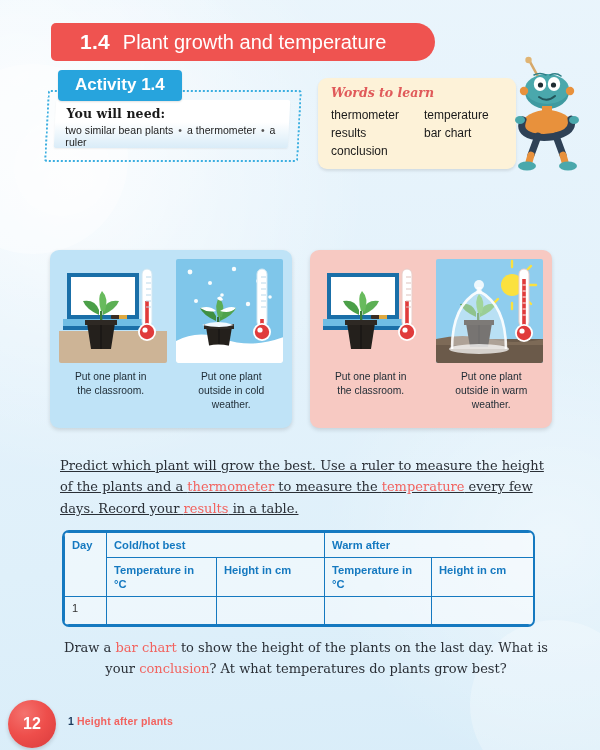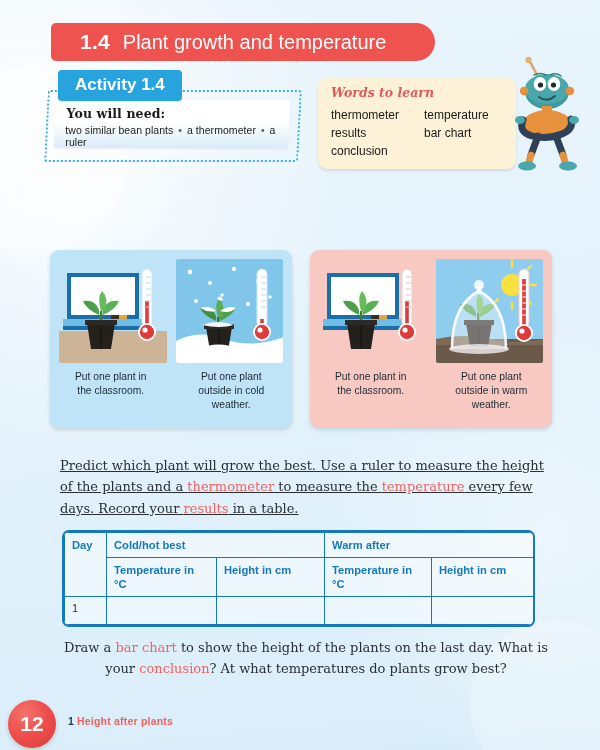--- a/index.html
+++ b/index.html
@@ -214,21 +214,21 @@
 
   
   .page-circle {
     position: absolute;
     left: 8px; top: 700px;
     width: 48px; height: 48px;
     border-radius: 50%;
     background: radial-gradient(circle at 34% 28%, #f4726e 0%, #ee4e4b 48%, #d93b3c 100%);
     box-shadow: 0 2px 4px rgba(0,0,0,0.16);
     display: flex; align-items: center; justify-content: center;
-    color: #ffffff; font-size: 21px; font-weight: bold;
+    color: #ffffff; font-size: 16px; font-weight: bold;
   }
   .footer-text {
     position: absolute;
     left: 68px; top: 715px;
     font-size: 10.5px;
     color: #f2635f;
     font-weight: bold;
     letter-spacing: .2px;
   }
   .footer-num { color: #1b3a5c; margin-right: 3px; }

